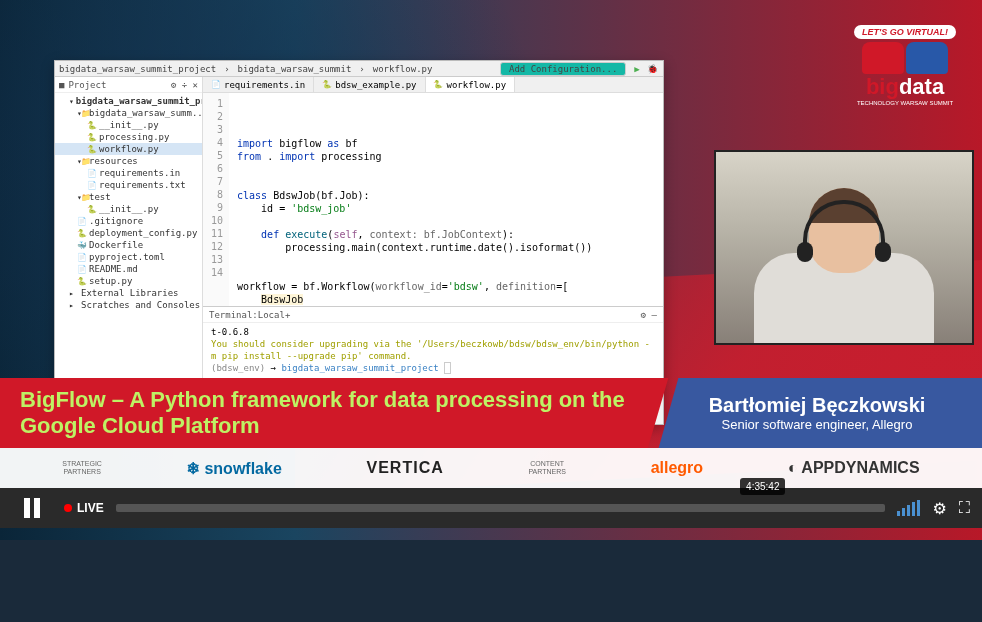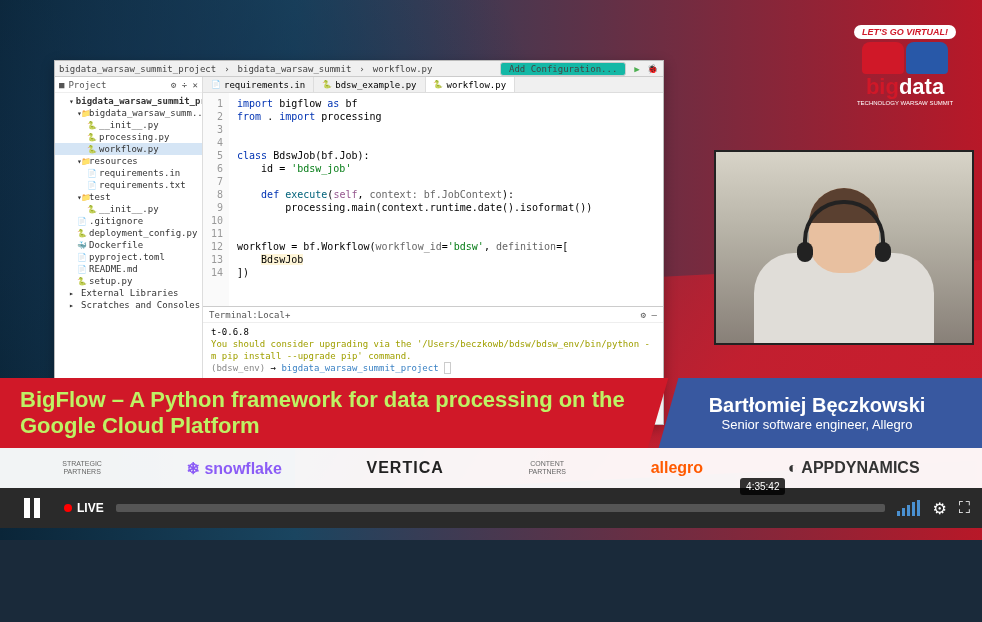--- a/index.html
+++ b/index.html
@@ -36,21 +36,21 @@
 .tree-icon { display: inline-block; width: 10px; font-size: 8px; }
 
 .ide-editor { flex: 1; background: #fff; display: flex; flex-direction: column; }
 .tabs-bar { height: 16px; background: #f0f0f0; border-bottom: 1px solid #ddd; display: flex; align-items: center; font-size: 9px; }
 .tab { padding: 0 8px; border-right: 1px solid #ddd; cursor: pointer; height: 100%; display: flex; align-items: center; gap: 3px; }
 .tab.active { background: #fff; }
 .tab-icon { font-size: 8px; color: #3b82c4; }
 
 .code-area { flex: 1; display: flex; font-size: 10px; line-height: 13px; font-family: Menlo, Monaco, monospace; overflow: hidden; }
 .gutter { width: 26px; text-align: right; color: #999; padding: 4px 6px 0 0; background: #fafafa; }
-.code-lines { padding: 4px 0 0 8px; white-space: pre; }
+.code-lines { padding: 4px 0 0 8px; white-space: pre; margin-top: 40px; }
 .kw { color: #0033b3; }
 .str { color: #067d17; }
 .fn { color: #00627a; }
 .cls { color: #000; }
 .param { color: #666; }
 .self { color: #94558d; }
 .hl { background: #fef5d8; }
 
 .ide-terminal { height: 88px; background: #fff; border-top: 1px solid #ccc; font-size: 9px; }
 .term-header { height: 16px; display: flex; align-items: center; padding: 0 6px; color: #555; border-bottom: 1px solid #eee; gap: 8px; justify-content: space-between; }
@@ -88,21 +88,21 @@
 .lt-left { flex: 1; background: #d01828; display: flex; align-items: center; padding: 0 20px; clip-path: polygon(0 0, 98% 0, 95% 100%, 0 100%); }
 .lt-title { color: #bef264; font-size: 22px; font-weight: bold; font-family: 'Arial Narrow', Arial; }
 .lt-right { width: 330px; background: #3858a0; display: flex; flex-direction: column; justify-content: center; align-items: center; padding: 16px 20px; margin-left: -30px; clip-path: polygon(8% 0, 100% 0, 100% 100%, 2% 100%); }
 .lt-name { color: #fff; font-size: 20px; font-weight: bold; }
 .lt-role { color: #fff; font-size: 13px; }
 
 
 .sponsor-bar { position: absolute; bottom: 40px; left: 0; right: 0; height: 40px; background: rgba(255,255,255,0.95); display: flex; align-items: center; justify-content: space-around; padding: 0 20px; }
 .sponsor { font-size: 16px; font-weight: bold; color: #444; }
 .sponsor-label { font-size: 7px; color: #666; text-align: center; line-height: 1.1; }
-.sponsor.snowflake { color: #8b5cf6; }
+.sponsor.snowflake { color: #0369a1; }
 .sponsor.vertica { color: #222; letter-spacing: 1px; }
 .sponsor.allegro { color: #ff5a00; }
 .sponsor.appd { color: #333; }
 
 
 .player-controls { position: absolute; bottom: 0; left: 0; right: 0; height: 40px; background: #2a2a2a; display: flex; align-items: center; padding: 0 12px; gap: 12px; }
 .play-btn { width: 40px; height: 28px; display: flex; align-items: center; justify-content: center; cursor: pointer; }
 .pause-icon { display: flex; gap: 4px; }
 .pause-bar { width: 6px; height: 20px; background: #fff; }
 .live-badge { display: flex; align-items: center; gap: 5px; color: #fff; font-size: 12px; font-weight: bold; }

